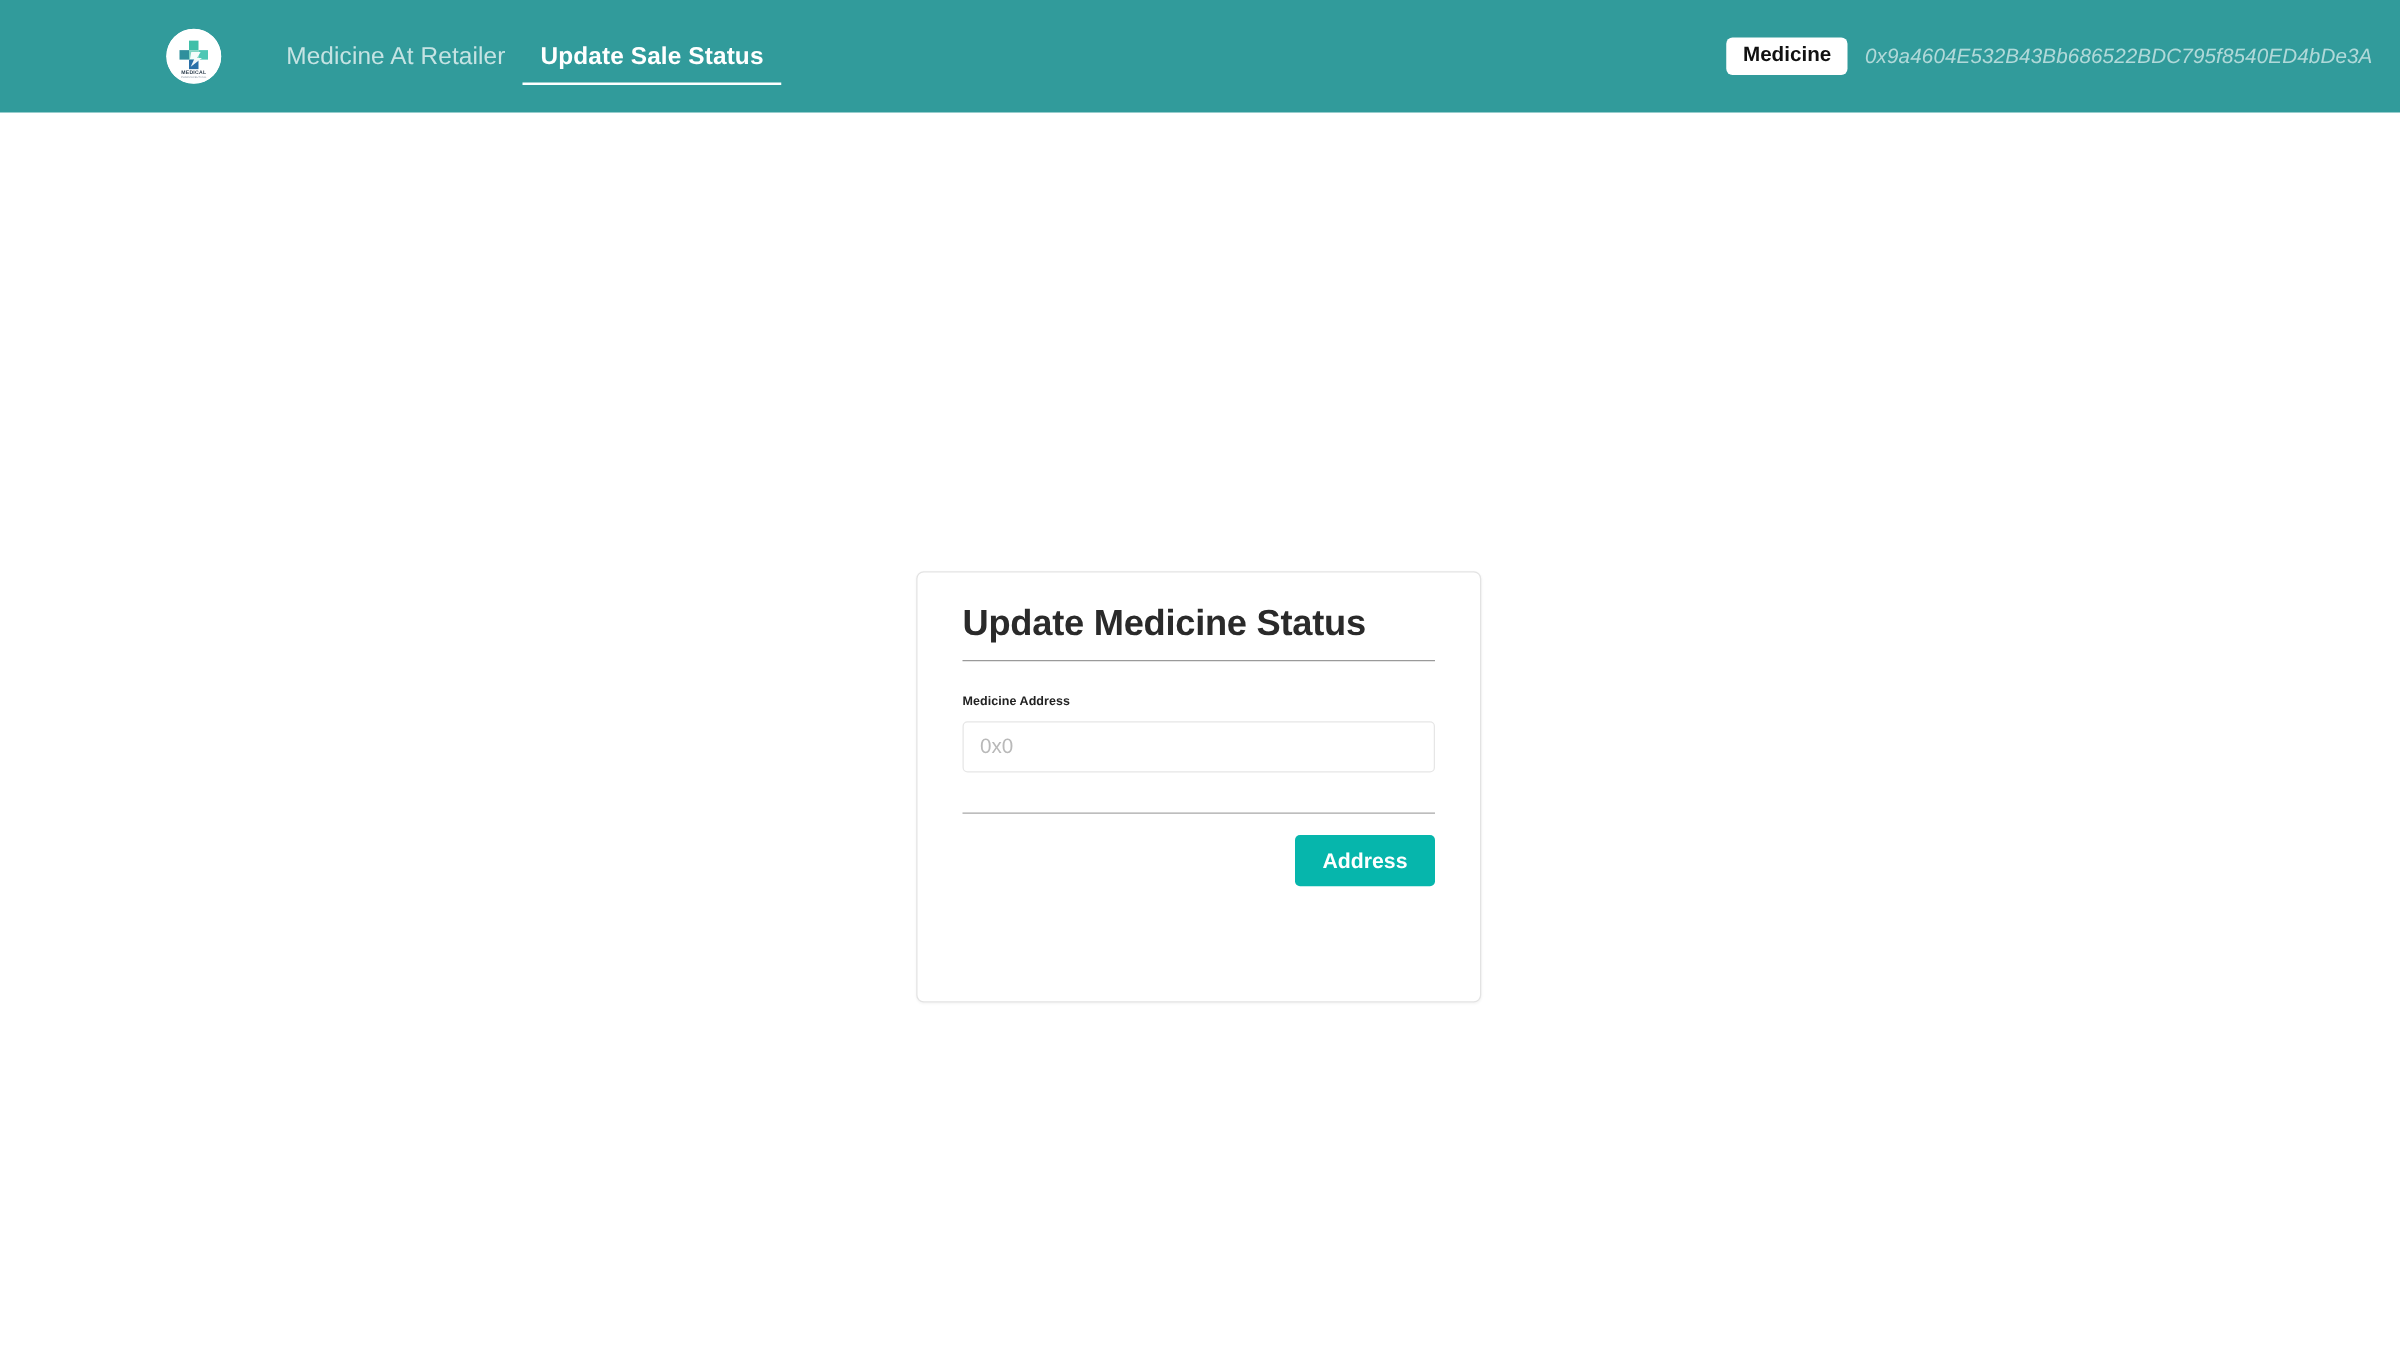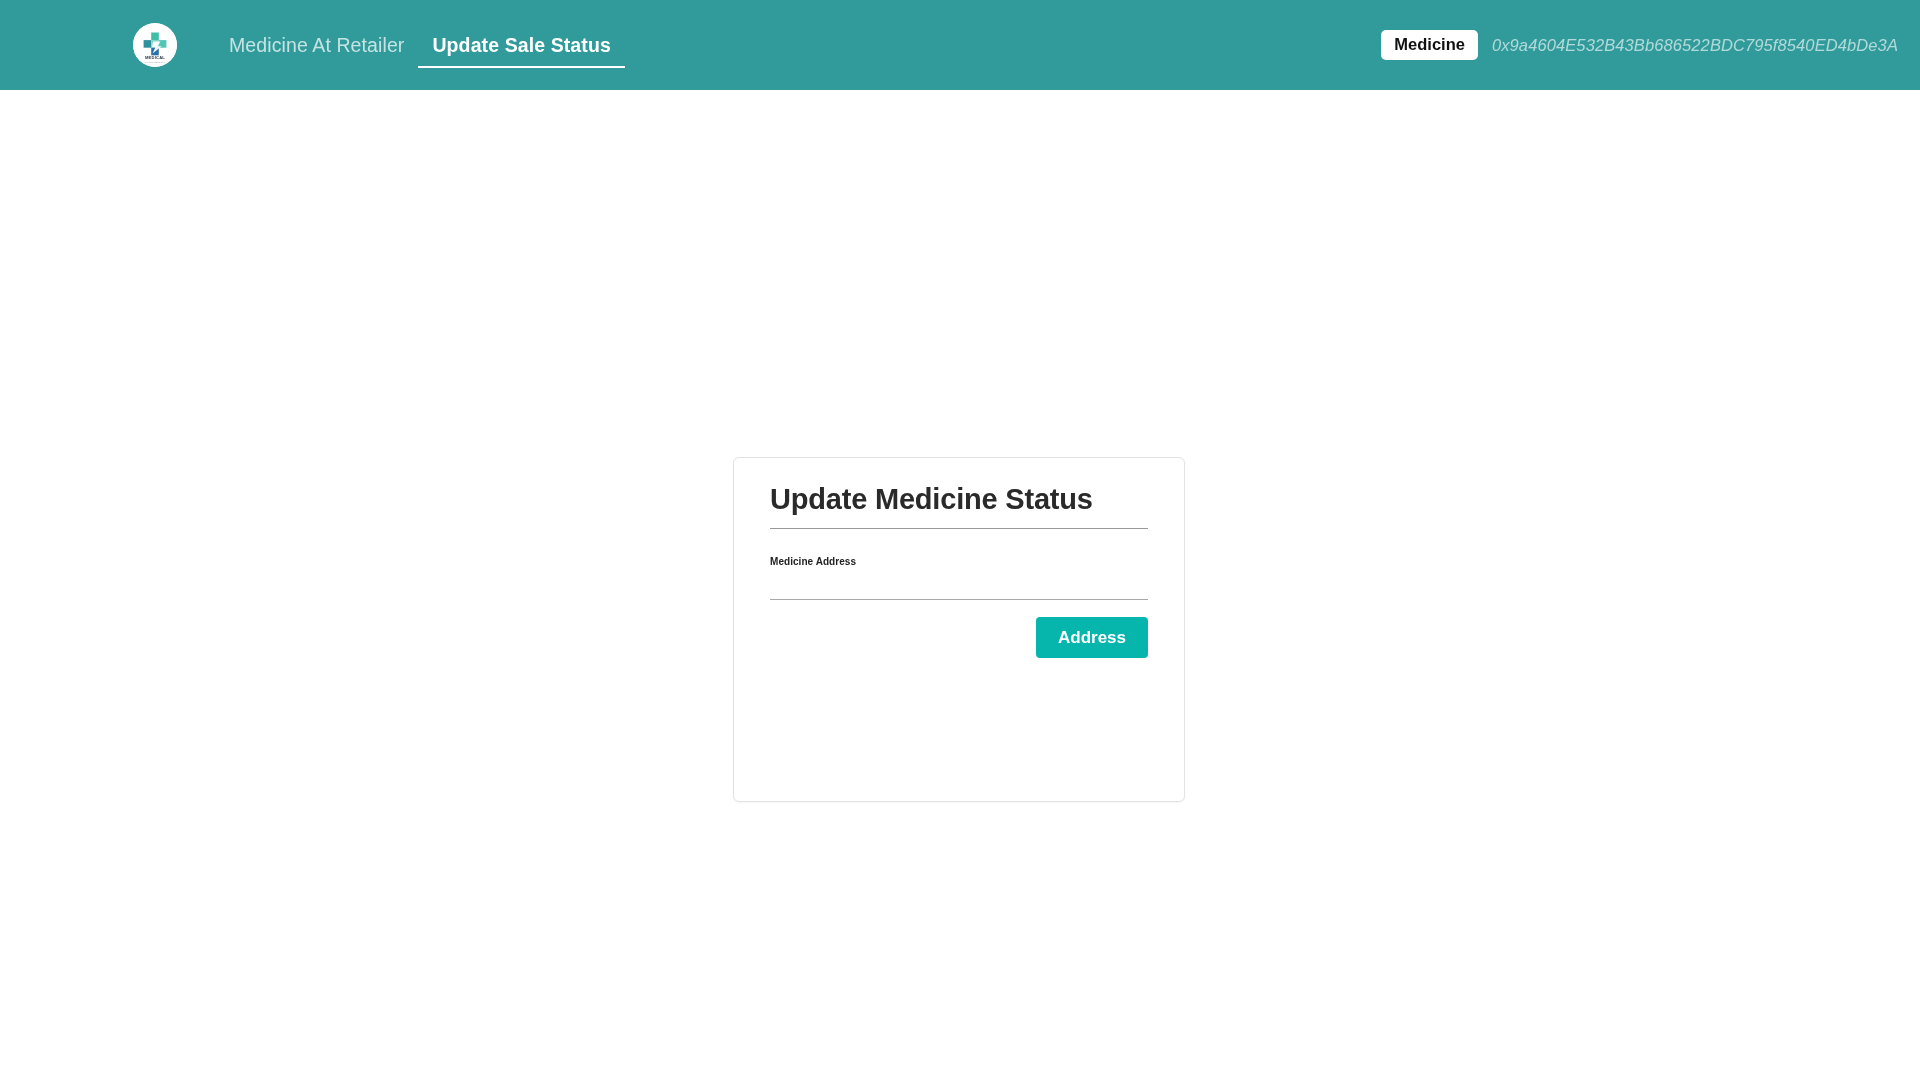--- a/index.html
+++ b/index.html
@@ -255,20 +255,21 @@
   <div class="card">
 
     <h2 class="card-title">Update Medicine Status</h2>
 
     <div class="title-rule"></div>
 
     <div class="field-block">
 
       <div class="field-label">Medicine Address</div>
 
+      <input class="text-input" type="text" placeholder="0x0" style="">
 
     </div>
 
     <div class="footer-rule"></div>
 
     <div class="card-footer">
       <button class="btn-update">Address</button>
     </div>
   </div>
 </div>

